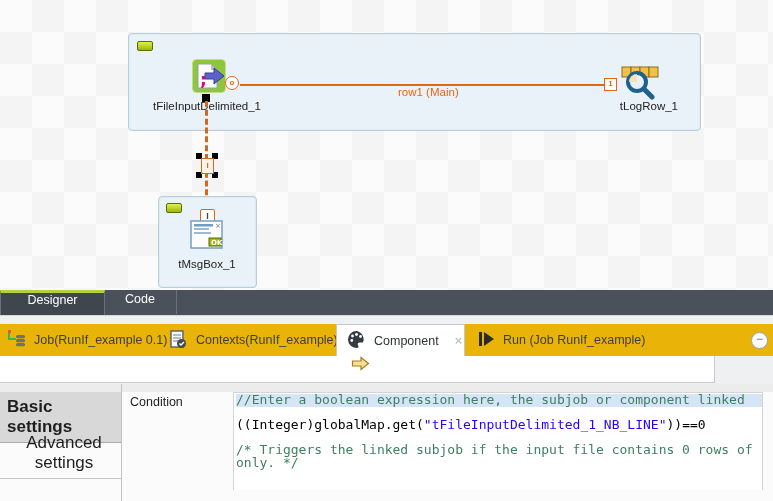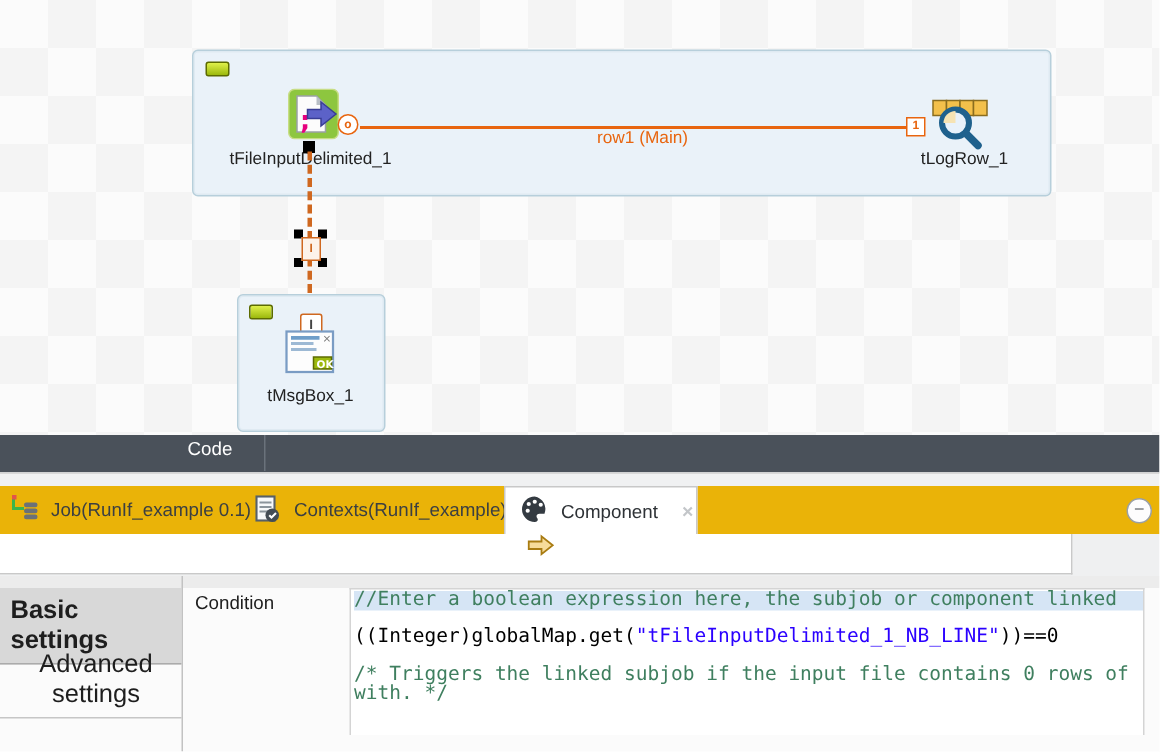--- a/index.html
+++ b/index.html
@@ -105,21 +105,21 @@
             <rect x="12" y="3" width="9" height="10" fill="#f3c04b"></rect>
             <rect x="21" y="3" width="9" height="10" fill="#f3c04b"></rect>
             <rect x="30" y="3" width="9" height="10" fill="#f3c04b"></rect>
           </g>
           <circle cx="18" cy="18" r="9" fill="#e8f1fa" stroke="#1f618d" stroke-width="4"></circle>
           <path d="M18 18 v-8 a8 8 0 0 0 -8 8 z" fill="#f6e3b3"></path>
           <line x1="25" y1="25" x2="33" y2="33" stroke="#1f618d" stroke-width="5" stroke-linecap="round"></line>
         </svg>
       </span>
     </div>
-    <div class="abs comp-label" style="left:608px;top:100px;width:70px;">tLogRow_1</div>
+    <div class="abs comp-label" style="left:608px;top:100px;width:70px;text-align:right;">tLogRow_1</div>
 
     <div class="abs handle" style="left:202px;top:94px;width:8px;height:8px;"></div>
     <div class="abs trigger-line" style="left:205px;top:101px;height:112px;"></div>
 
     <div class="abs handle" style="left:196px;top:153px;"></div>
     <div class="abs handle" style="left:212px;top:153px;"></div>
     <div class="abs handle" style="left:196px;top:172px;"></div>
     <div class="abs handle" style="left:212px;top:172px;"></div>
     <div class="abs link-label-box" style="left:201px;top:158px;">I</div>
 
@@ -139,20 +139,21 @@
           <text x="27" y="10" font-size="7" fill="#777" font-family="DejaVu Sans">×</text>
           <rect x="21" y="20" width="12" height="8" fill="#9cb90d" stroke="#5c6b00"></rect>
           <text x="23" y="27" font-size="7" font-weight="bold" fill="#fff" font-family="DejaVu Sans">OK</text>
         </svg>
       </span>
     </div>
     <div class="abs comp-label" style="left:160px;top:258px;width:94px;">tMsgBox_1</div>
   </div>
 
   <div class="abs editor-bar">
+    <div class="etab active" style="left:0;width:103px;">Designer</div>
     <div class="etab" style="left:104px;width:72px;">Code</div>
   </div>
   <div class="abs gap-strip"></div>
 
   <div class="abs view-bar">
 
     <div class="vtab" style="left:6px;">
       <span>
         <svg width="20" height="20" viewBox="0 0 20 20">
           <path d="M3 2 v8 h7" fill="none" stroke="#3cb54a" stroke-width="2"></path>
@@ -192,20 +193,29 @@
             <circle cx="9.5" cy="4.5" r="1.4"></circle>
             <circle cx="13.5" cy="6.5" r="1.4"></circle>
             <circle cx="4.8" cy="10.5" r="1.4"></circle>
           </g>
         </svg>
       </span>
       <span>Component</span>
       <span class="close-x" style="margin-left:8px;">×</span>
     </div>
 
+    <div class="vtab" style="left:477px;">
+      <span>
+        <svg width="18" height="18" viewBox="0 0 18 18">
+          <rect x="2" y="2" width="3" height="14" fill="#2b2b2b"></rect>
+          <polygon points="7,2 17,9 7,16" fill="#2b2b2b"></polygon>
+        </svg>
+      </span>
+      <span>Run (Job RunIf_example)</span>
+    </div>
 
     <div class="abs min-btn" style="left:751px;top:8px;">−</div>
   </div>
 
   <div class="abs if-header-bg"></div>
   <div class="abs if-header">
     <span>
       <svg width="19" height="15" viewBox="0 0 19 15">
         <path d="M1.5 5 h8.5 v-3.5 l7.5 6 -7.5 6 v-3.5 h-8.5 z" fill="#f7dc9a" stroke="#a97c12" stroke-width="1.2"></path>
       </svg>
@@ -221,16 +231,16 @@
   <div class="abs sidebar-sep"></div>
 
   <div class="abs cond-label">Condition</div>
 
   <div class="abs code-box">
     <div class="code-line sel"><span class="cmt">//Enter a boolean expression here, the subjob or component linked</span></div>
     <div class="code-line"></div>
     <div class="code-line"><span>((Integer)globalMap.get(</span><span class="str">"tFileInputDelimited_1_NB_LINE"</span><span>))==0</span></div>
     <div class="code-line"></div>
     <div class="code-line"><span class="cmt">/* Triggers the linked subjob if the input file contains 0 rows of</span></div>
-    <div class="code-line"><span class="cmt">with. */</span></div>
+    <div class="code-line"><span class="cmt">only. */</span></div>
   </div>
 
 </div>
 
 </body></html>

